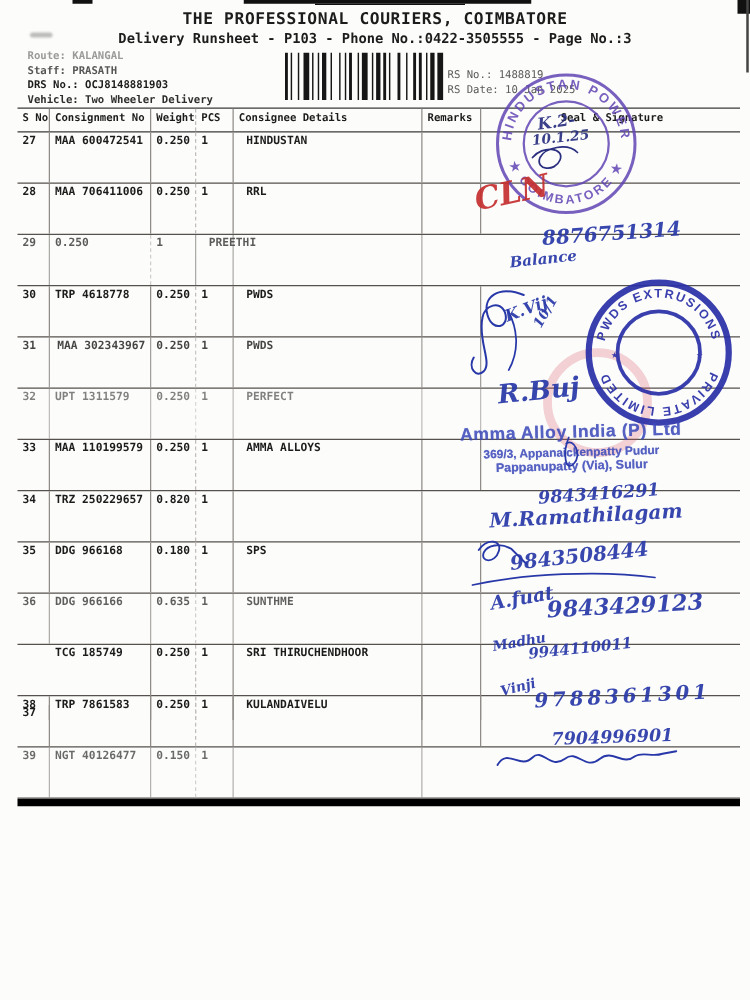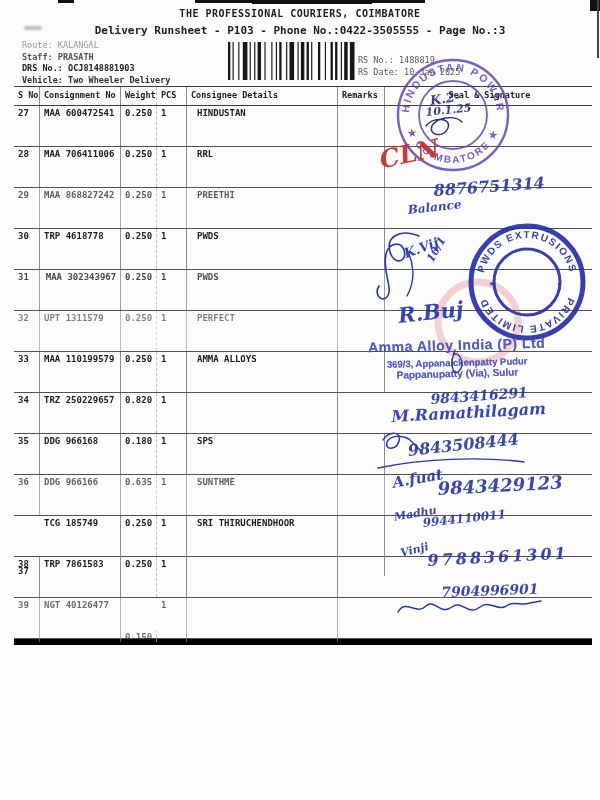--- a/index.html
+++ b/index.html
@@ -2,24 +2,24 @@
 <html><head>
 <meta charset="utf-8">
 <style>
   html,body{margin:0;padding:0;background:#888;}
   .page{position:relative;width:600px;height:800px;background:#fcfcfa;overflow:hidden;
         font-family:"DejaVu Sans Mono","Liberation Mono",monospace;color:#1c1c1c;}
   
   .artifact{position:absolute;background:#111;}
   .smudge{position:absolute;background:rgba(40,40,40,.3);filter:blur(1px);border-radius:2px;}
   
-  .title-1{position:absolute;top:8px;left:0;width:100%;text-align:center;font-weight:bold;font-size:10px;letter-spacing:.5px;}
+  .title-1{position:absolute;top:8px;left:0;width:100%;text-align:center;font-weight:bold;font-size:13px;letter-spacing:.5px;}
   .title-2{position:absolute;top:24px;left:0;width:100%;text-align:center;font-weight:bold;font-size:11px;}
   .meta-left{position:absolute;left:22px;top:40px;font-size:8.5px;line-height:11.5px;font-weight:bold;}
-  .meta-left .faded{color:#9a9a98;font-weight:normal;}
+  .meta-left .faded{color:#9a9a98;font-weight:bold;}
   .meta-left .mid{color:#555;}
   .meta-right{position:absolute;left:358px;top:54px;font-size:8.5px;line-height:12px;color:#5a5a58;font-weight:normal;}
   .barcode{position:absolute;left:228px;top:42px;height:38px;}
   
   .rtable{position:absolute;left:14px;top:86px;width:578px;border-bottom:6px solid #000000;}
   .trow{display:grid;grid-template-columns:26px 81px 36px 30px 151px 47px auto;}
   .thead{height:18px;border-top:1.5px solid #3a3a3a;border-bottom:1.5px solid #3a3a3a;}
   .tbodyrow{height:40px;border-bottom:1px solid #55514e;}
   .cell{font-size:9px;font-weight:bold;padding:2px 2px 0 4px;overflow:visible;white-space:nowrap;}
   .cell.v{border-right:1px solid #8e8b88;}
@@ -117,21 +117,20 @@
       <div class="cell v" style="opacity: 1;">MAA 706411006</div>
       <div class="cell vd" style="opacity: 1;">0.250</div>
       <div class="cell v" style="opacity: 1;">1</div>
       <div class="cell v consignee" style="opacity: 1;">RRL</div>
       <div class="cell v" style="opacity: 1;"></div>
       <div class="cell"></div>
     </div>
 
     <div class="trow tbodyrow">
       <div class="cell v" style="opacity: 0.72;">29</div>
-      <div class="cell v" style="opacity: 0.72;">MAA 868827242</div>
       <div class="cell vd" style="opacity: 0.72;">0.250</div>
       <div class="cell v" style="opacity: 0.72;">1</div>
       <div class="cell v consignee" style="opacity: 0.72;">PREETHI</div>
       <div class="cell v" style="opacity: 0.72;"></div>
       <div class="cell"></div>
     </div>
 
     <div class="trow tbodyrow">
       <div class="cell v" style="opacity: 1;">30</div>
       <div class="cell v" style="opacity: 1;">TRP 4618778</div>
@@ -209,28 +208,29 @@
       <div class="cell v consignee" style="opacity: 1;">SRI THIRUCHENDHOOR</div>
       <div class="cell v" style="opacity: 1;"></div>
       <div class="cell"></div>
     </div>
 
     <div class="trow tbodyrow">
       <div class="cell v" style="opacity: 1;">38</div>
       <div class="cell v" style="opacity: 1;">TRP 7861583</div>
       <div class="cell vd" style="opacity: 1;">0.250</div>
       <div class="cell v" style="opacity: 1;">1</div>
+      <div class="cell v consignee" style="opacity: 1;">KULANDAIVELU</div>
       <div class="cell v" style="opacity: 1;"></div>
       <div class="cell"></div>
     </div>
 
     <div class="trow tbodyrow">
       <div class="cell v" style="opacity: 0.65;">39</div>
       <div class="cell v" style="opacity: 0.65;">NGT 40126477</div>
-      <div class="cell vd" style="opacity: 0.65; margin-top: 32px;">0.150</div>
+      <div class="cell vd" style="opacity: 0.65;">0.150</div>
       <div class="cell v" style="opacity: 0.65;">1</div>
       <div class="cell v" style="opacity: 0.65;"></div>
       <div class="cell"></div>
     </div>
   </div>
   </div>
 
   <svg class="stamp-layer" viewBox="0 0 600 800">
 
     <circle cx="478" cy="322" r="40" fill="none" stroke="rgba(214,80,100,0.26)" stroke-width="7"></circle>

